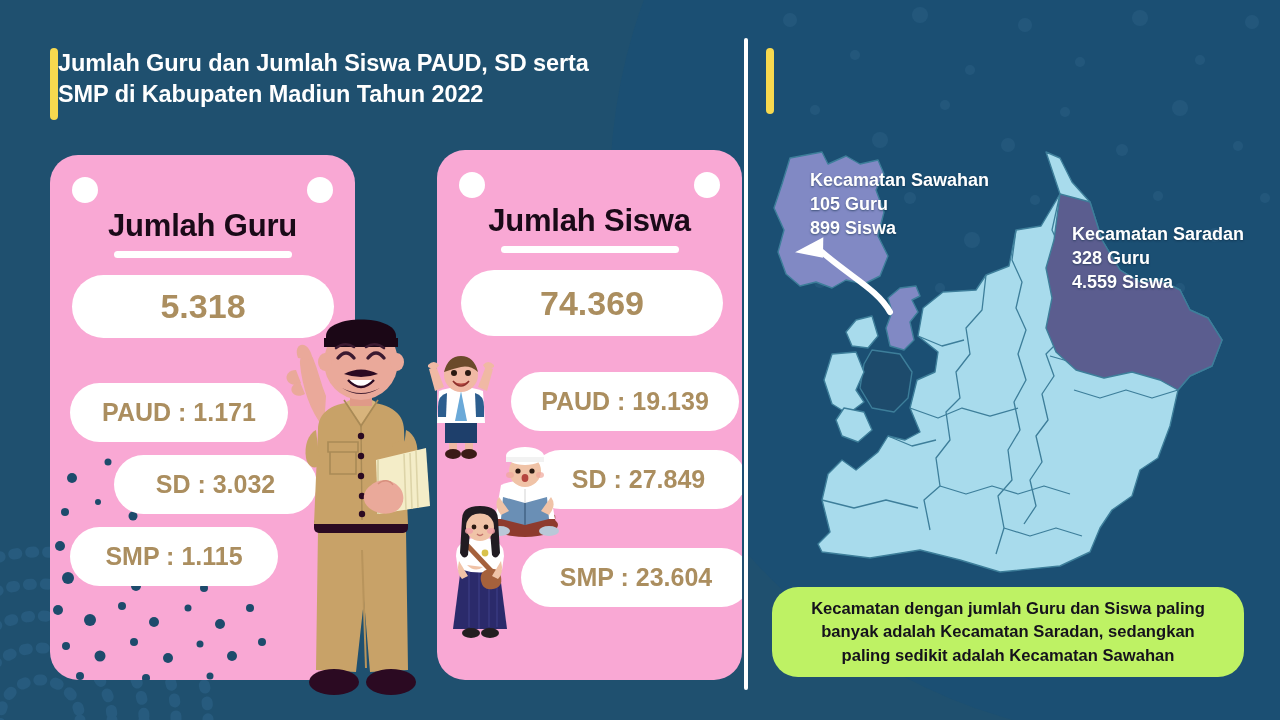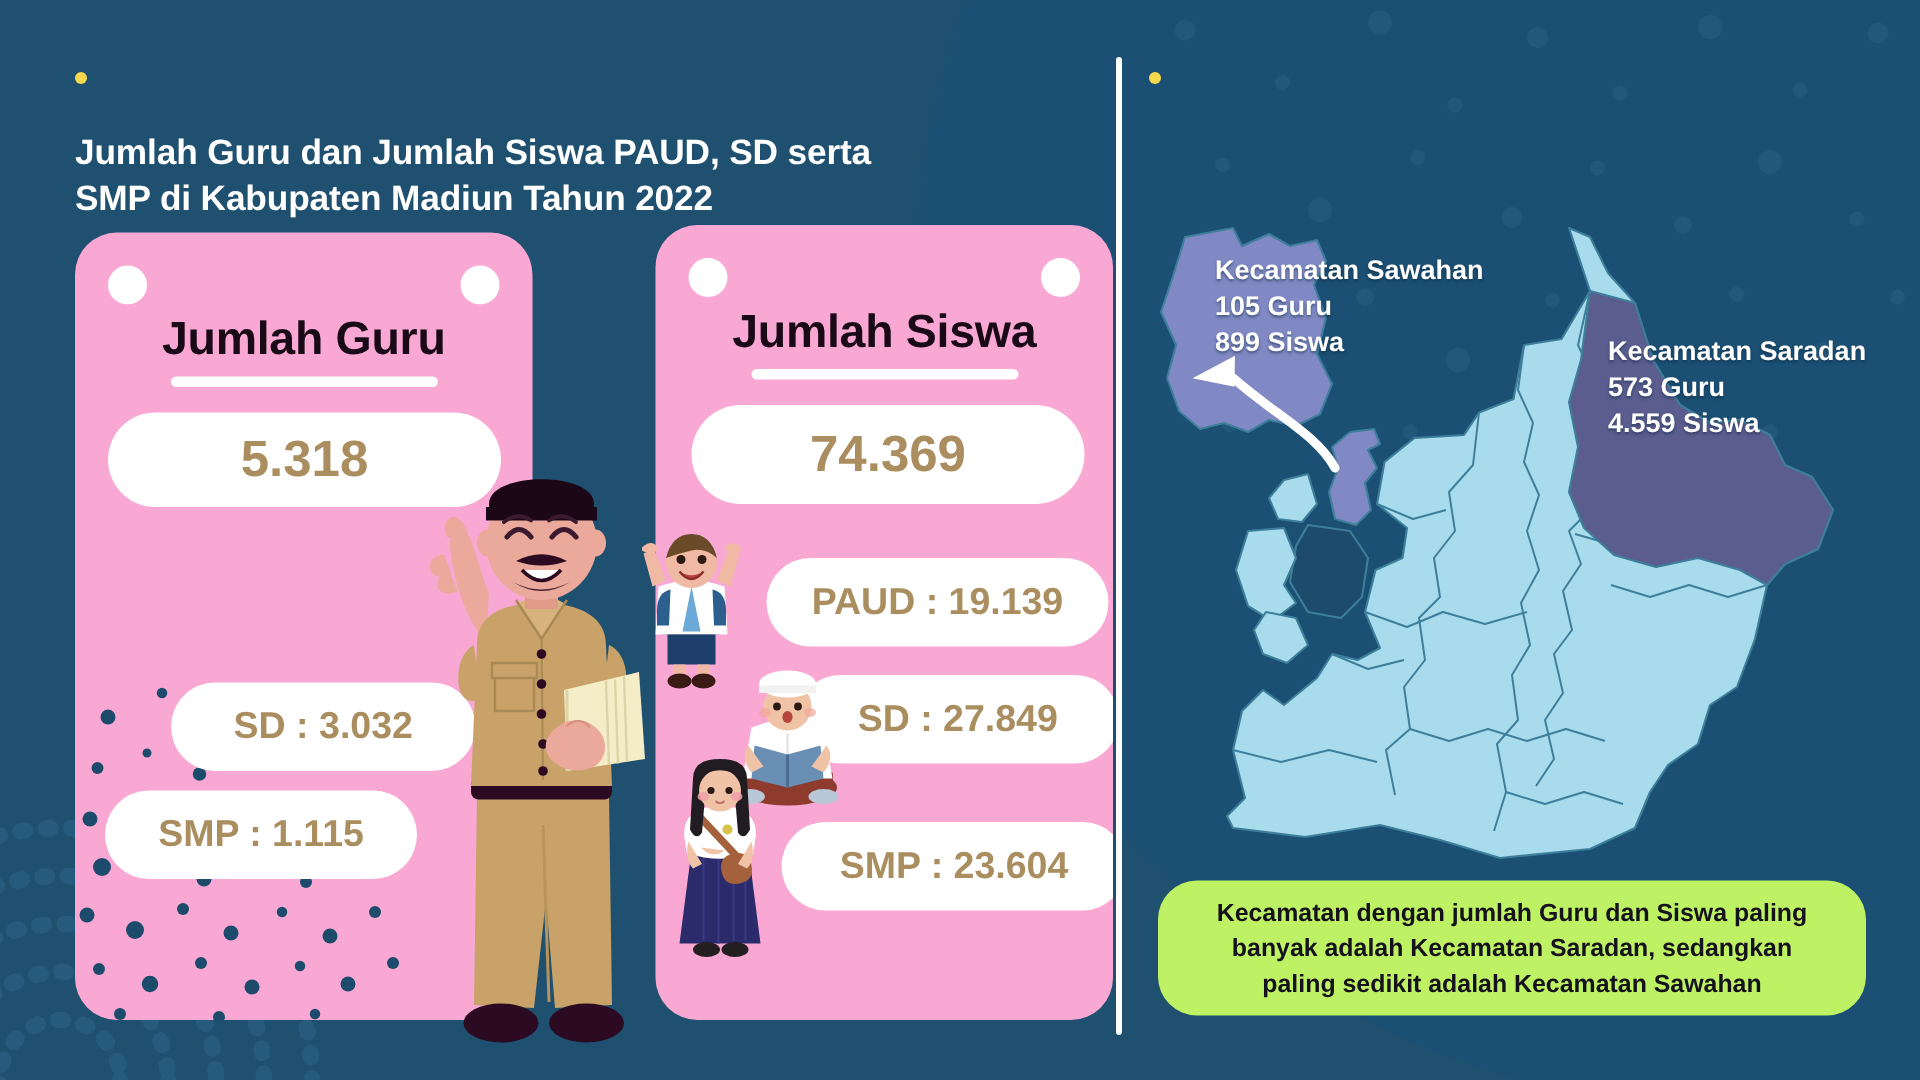--- a/index.html
+++ b/index.html
@@ -40,21 +40,21 @@
     opacity: .55;
   }
   .rings-bottomleft {
     position: absolute;
     left: -70px; bottom: -90px;
     width: 330px; height: 330px;
     opacity: .75;
   }
 
   
-  .title-block { position: absolute; display: flex; gap: 30px; flex-direction: column; }
+  .title-block { position: absolute; display: flex; gap: 0; }
   .title-bar {
     width: 8px; border-radius: 4px;
     background: #f7d94f;
     flex: 0 0 8px;
   }
   .title-text {
     color: #ffffff;
     font-size: 23.5px;
     font-weight: bold;
     line-height: 1.32;
@@ -299,20 +299,21 @@
           <circle cx="150" cy="194" r="3.5"></circle>
         <circle cx="182" cy="206" r="5"></circle>
           <circle cx="212" cy="192" r="4"></circle>
         <circle cx="30" cy="226" r="4"></circle>
           <circle cx="96" cy="228" r="4"></circle>
           <circle cx="160" cy="226" r="3.5"></circle>
       </g>
     </svg>
 
     <div class="pill big" id="guru-total">5.318</div>
+    <div class="pill sub" id="guru-paud">PAUD : 1.171</div>
     <div class="pill sub" id="guru-sd">SD : 3.032</div>
     <div class="pill sub" id="guru-smp">SMP : 1.115</div>
   </div>
 
   <div class="stat-card" id="card-siswa">
     <div class="punch l"></div>
     <div class="punch r"></div>
     <div class="card-title">Jumlah Siswa</div>
     <div class="card-underline"></div>
 
@@ -508,21 +509,21 @@
           <path d="M130 172 C118 150 92 138 62 112" fill="none" stroke="#ffffff" stroke-width="6" stroke-linecap="round"></path>
           <path d="M36 104 L68 104 L58 122 Z" fill="#ffffff" transform="rotate(-28 52 110)"></path>
         </g>
       </g>
     </svg>
 
     <div class="map-label" id="label-sawahan">Kecamatan Sawahan
 105 Guru
 899 Siswa</div>
     <div class="map-label" id="label-saradan">Kecamatan Saradan
-573 Guru
+328 Guru
 4.559 Siswa</div>
   </div>
 
   <div id="caption-box">
     <div id="caption-text">Kecamatan dengan jumlah Guru dan Siswa paling
 banyak adalah Kecamatan Saradan, sedangkan
 paling sedikit adalah Kecamatan Sawahan</div>
   </div>
 
 </div>

